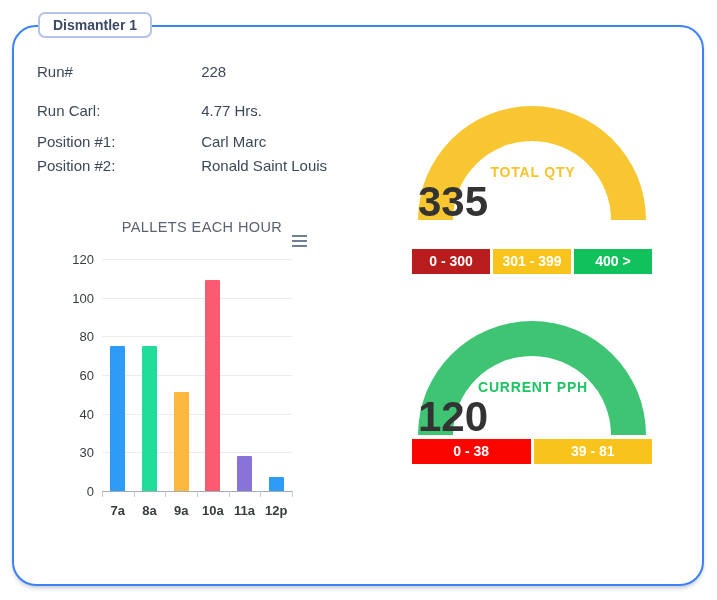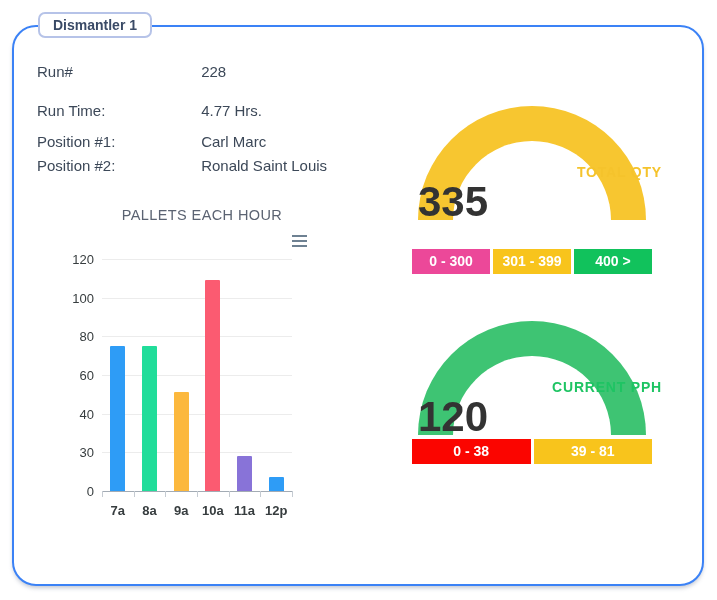--- a/index.html
+++ b/index.html
@@ -19,43 +19,43 @@
   }
 
   
   .info { position:absolute; left:23px; top:36px; width:400px; height:130px; }
   .info-row { position:absolute; left:0; font-size:15px; color:#3c4858; white-space:nowrap; }
   .info-row .lbl { display:inline-block; width:160px; }
 
   
   .chart { position:absolute; left:48px; top:178px; width:280px; height:350px; }
   .chart-title { text-align:center; font-size:14.5px; letter-spacing:0.4px;
-    color:#5b6372; margin-top:2px; }
+    color:#5b6372; margin-top:14px; }
   .chart-menu { position:absolute; left:230px; top:29px; width:15px; height:14px;
     cursor:pointer; display:flex; flex-direction:column; justify-content:space-between; padding:1px 0; }
   .chart-menu i { display:block; height:2px; background:#6e8192; }
   .plot { position:absolute; left:40px; top:54px; width:190px; height:232px; }
   .gridline { position:absolute; left:0; width:100%; height:1px; background:#ececec; }
   .axis-x { position:absolute; left:0; bottom:-1px; width:100%; height:1px; background:#a3abb4; }
   .tick { position:absolute; top:232px; width:1px; height:6px; background:#c5cbd2; }
   .ylab { position:absolute; left:-46px; width:38px; text-align:right;
     font-size:13px; color:#373d3f; }
   .xlab { position:absolute; top:244px; text-align:center; font-size:13px;
     font-weight:600; color:#373d3f; }
   .bar { position:absolute; bottom:0; width:15px; border-radius:1px 1px 0 0; }
 
   
   .gauge { position:absolute; left:392px; width:252px; }
   .arc-wrap { position:relative; width:228px; height:114px; margin:0 auto; }
   .arc { position:absolute; left:0; top:0; width:228px; height:114px;
     border-radius:114px 114px 0 0; }
   .arc-hole { position:absolute; left:35px; bottom:0; width:158px; height:79px;
     border-radius:79px 79px 0 0; background:#fff; }
-  .gauge-label { position:absolute; left:16px; bottom:40px; width:100%;
-    text-align:right; font-size:14px; font-weight:bold; letter-spacing:0.8px;margin-top:44px; }
+  .gauge-label { position:absolute; left:1px; bottom:40px; width:100%;
+    text-align:center; font-size:14px; font-weight:bold; letter-spacing:0.8px;margin-top:44px; }
   .gauge-value { position:absolute; left:0; bottom:-3px; width:100%;
     font-size:42px; font-weight:bold; color:#333333; line-height:1; }
   .range-bar { width:240px; margin:0 auto; display:flex; gap:3px; }
   .range-seg { flex:1; height:25px; line-height:25px; text-align:center;
     color:#fff; font-size:14px; font-weight:bold; }
 </style>
 </head>
 <body>
 
 <div class="card">
@@ -63,21 +63,21 @@
   <div class="chip">
     <span>Dismantler 1</span>
   </div>
 
   <div class="info">
     <div class="info-row" style="top:0">
       <span class="lbl">Run#</span>
       <span>228</span>
     </div>
     <div class="info-row" style="top:39px">
-      <span class="lbl">Run Time:</span>
+      <span class="lbl">Run Carl:</span>
       <span>4.77 Hrs.</span>
     </div>
     <div class="info-row" style="top:70px">
       <span class="lbl">Position #1:</span>
       <span>Carl Marc</span>
     </div>
     <div class="info-row" style="top:94px">
       <span class="lbl">Position #2:</span>
       <span>Ronald Saint Louis</span>
     </div>
@@ -128,21 +128,21 @@
   </div>
 
   <div class="gauge" style="top:79px">
     <div class="arc-wrap">
       <div class="arc" style="background: rgb(247, 198, 48);"></div>
       <div class="arc-hole"></div>
       <div class="gauge-label" style="color: rgb(245, 195, 44);">TOTAL QTY</div>
       <div class="gauge-value">335</div>
     </div>
     <div class="range-bar" style="margin-top:29px">
-      <div class="range-seg" style="background: #ec4899;">0 - 300</div>
+      <div class="range-seg" style="background: #b91c1c;">0 - 300</div>
       <div class="range-seg" style="background: rgb(248, 196, 28);">301 - 399</div>
       <div class="range-seg" style="background: rgb(17, 194, 92);">400 &gt;</div>
     </div>
   </div>
 
   <div class="gauge" style="top:294px">
     <div class="arc-wrap">
       <div class="arc" style="background: rgb(62, 196, 115);"></div>
       <div class="arc-hole"></div>
       <div class="gauge-label" style="color: rgb(30, 196, 99);">CURRENT PPH</div>

